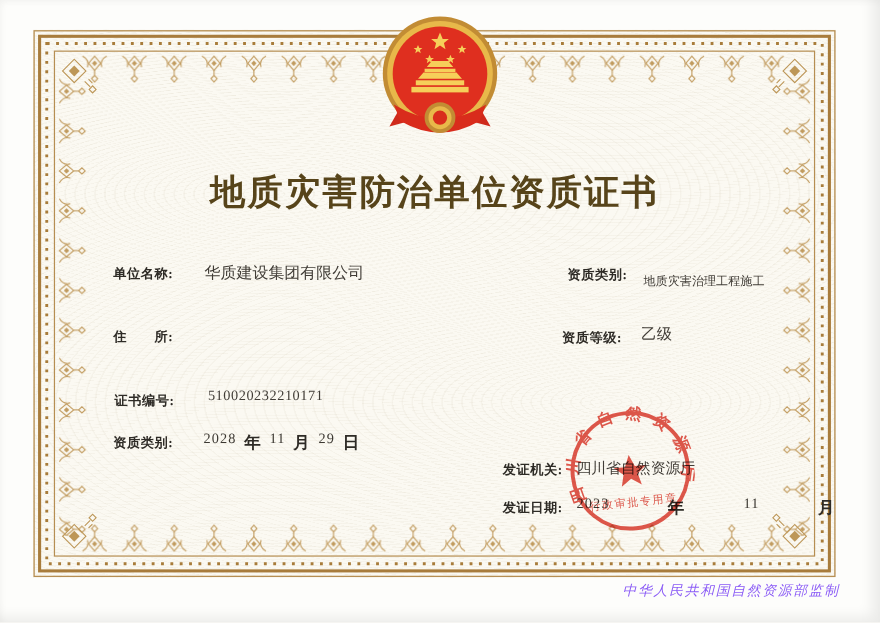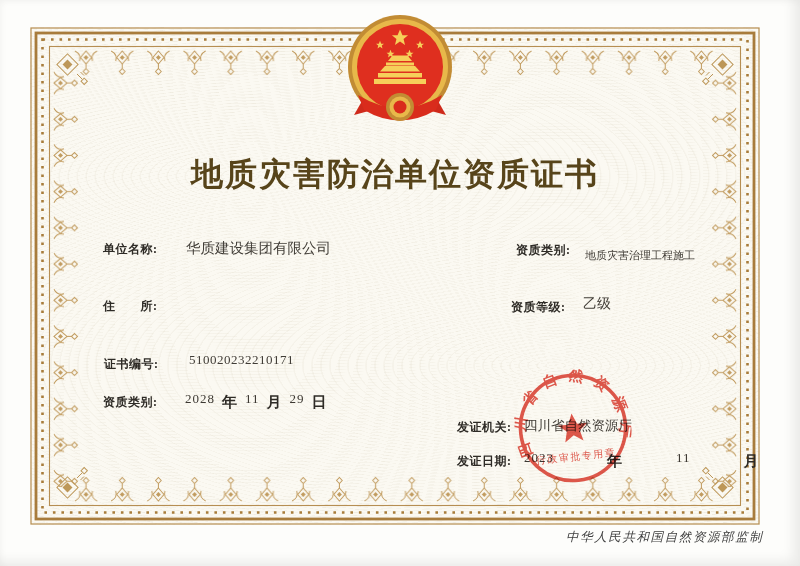--- a/index.html
+++ b/index.html
@@ -52,21 +52,21 @@
   }
   .v-valid .unit, .v-idate .unit{font-size:15px; font-weight:bold; color:#2e2b26;}
   .v-valid .num{margin-right:7px;} .v-valid .unit{margin-right:8px;}
   .v-idate .num{margin-right:5px;} .v-idate .unit{margin-right:6px;}
   .seal{
     position:absolute; left:515px; top:370px; z-index:6;
     transform:rotate(-6deg); mix-blend-mode:multiply; opacity:0.92;
   }
   .footer{
     position:absolute; left:566px; top:529px; font-size:12.5px;
-    letter-spacing:1.6px; color:#404040; font-style:italic; z-index:2;
+    letter-spacing:1.6px; color:#8b5cf6; font-style:italic; z-index:2;
   }
 </style>
 </head>
 <body>
 
 <div class="page">
 
   <div class="cert">
 
     <svg class="border-svg" width="730" height="498" viewBox="0 0 730 498">

